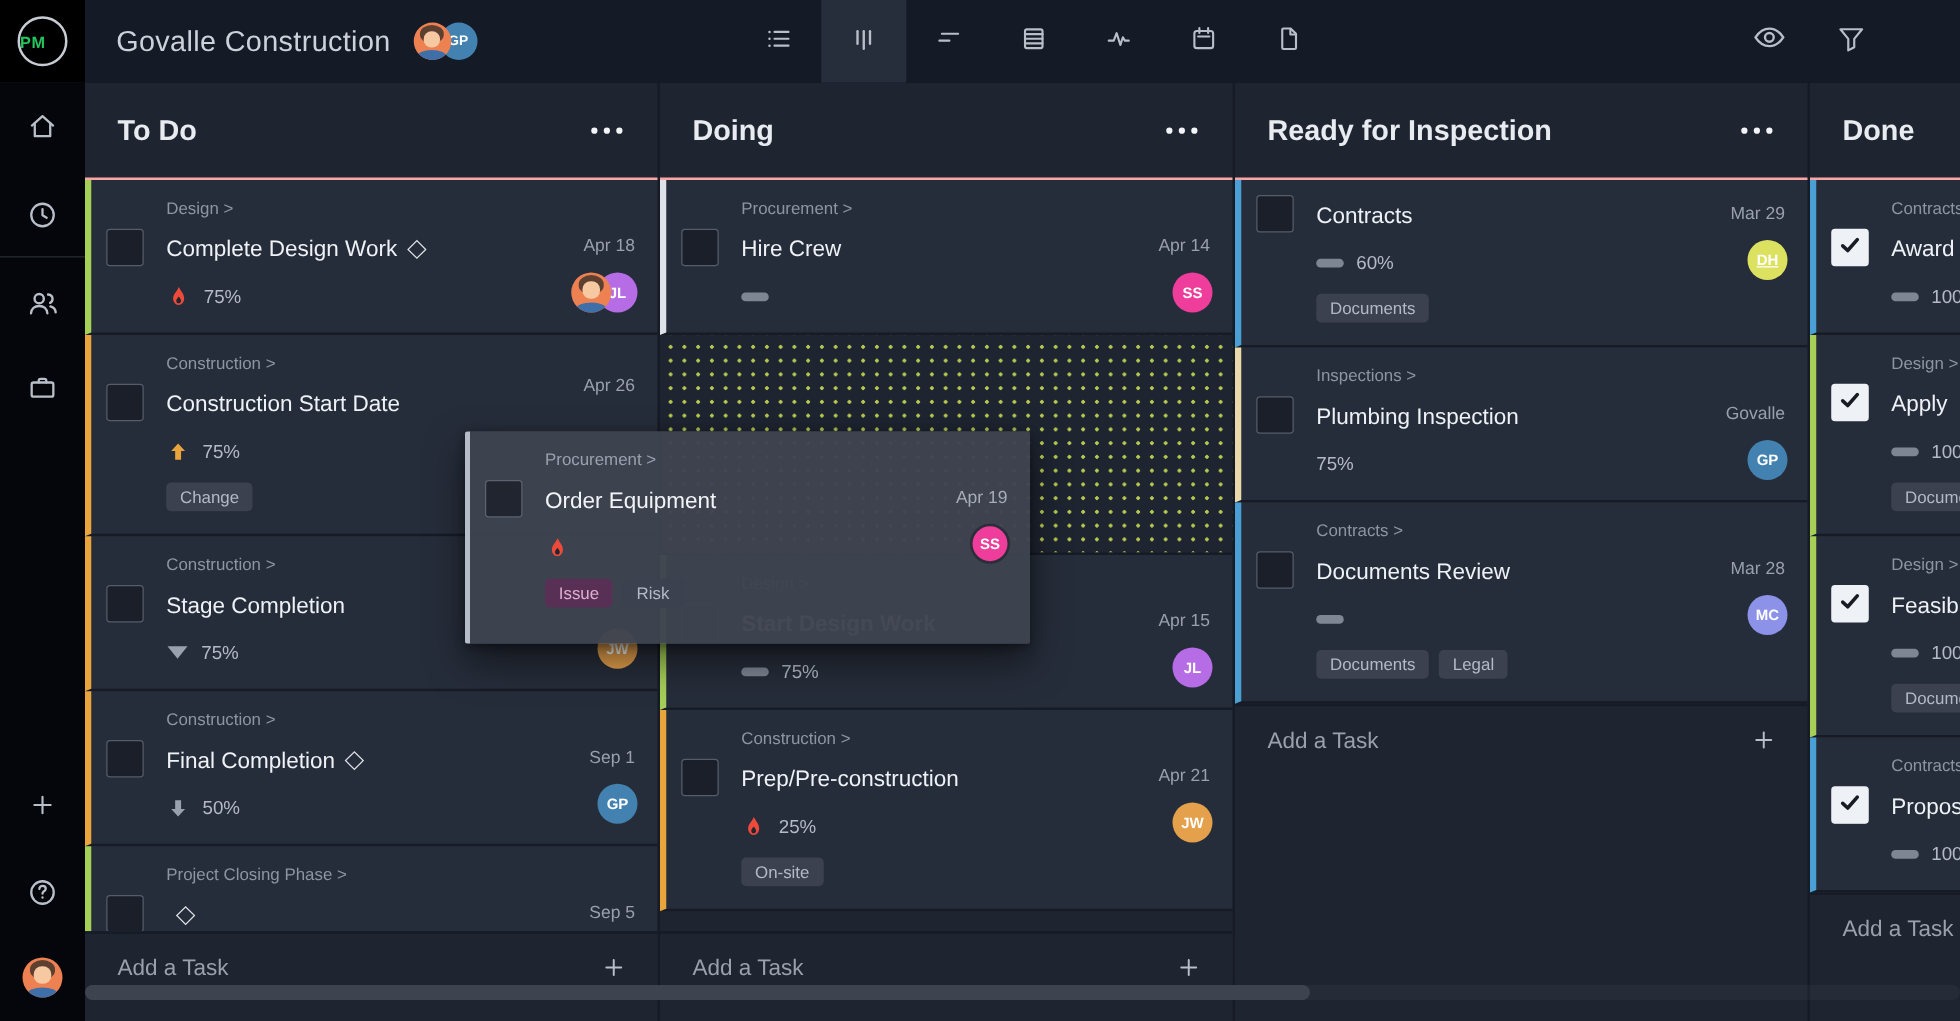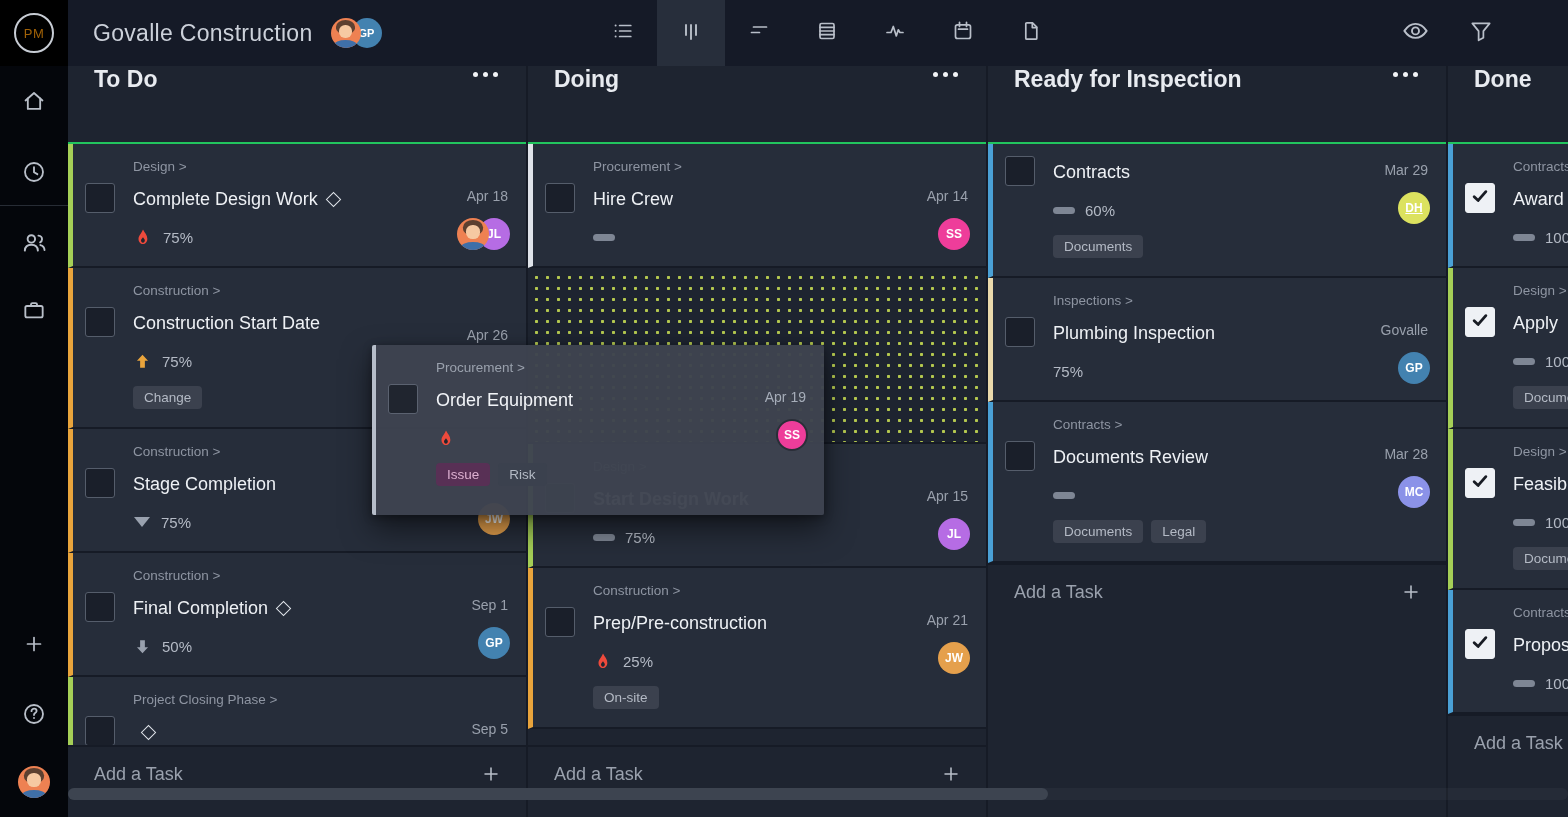--- a/index.html
+++ b/index.html
@@ -6,44 +6,44 @@
   html,body { width:1568px; height:817px; overflow:hidden; background:#10141d;
               font-family:"Liberation Sans", sans-serif; }
   .app { position:relative; width:1568px; height:817px; }
 
   
   header { position:absolute; left:0; top:0; width:1568px; height:66px; background:#151a27;
            display:flex; align-items:center; z-index:30; }
   .logo-block { width:68px; height:66px; flex:0 0 68px; background:#000;
                 display:flex; align-items:center; justify-content:center; cursor:pointer; }
   .logo-circle { width:40px; height:40px; border:2px solid #c7ccd4; border-radius:50%;
-                 display:flex; align-items:center; justify-content:center;
-                 color:#a16207; font-size:13px; font-weight:normal; letter-spacing:.5px; }
+                 display:flex; align-items:center; justify-content:flex-start;
+                 color:#22c55e; font-size:13px; font-weight:bold; letter-spacing:.5px; }
   .project-title { margin-left:25px; font-size:23px; color:#ccd1da; font-weight:500; letter-spacing:.3px; }
   .header-avatars { display:flex; margin-left:18px; }
   .header-avatars .avatar { width:30px; height:30px; font-size:11px; }
   .header-avatars .avatar + .avatar { margin-left:-9px; }
   .tabs { position:absolute; left:589px; top:0; height:66px; display:flex; }
   .tab { width:68px; height:66px; display:flex; align-items:center; justify-content:center; cursor:pointer; }
   .tab.active { background:#272e3b; }
   .header-right { position:absolute; right:74px; top:0; height:66px; display:flex; align-items:center; gap:38px; }
   .header-right > span { display:flex; cursor:pointer; }
 
   
   #sidebar { position:absolute; left:0; top:66px; width:68px; height:751px; background:#04060b; z-index:25; }
   .side-icon { position:absolute; left:0; width:68px; display:flex; justify-content:center; cursor:pointer; }
   .side-sep { position:absolute; left:0; top:139px; width:68px; height:1px; background:#272c35; }
 
   
   #board { position:absolute; left:68px; top:66px; width:1500px; height:751px;
            background:#161b26; overflow:hidden; }
   .column { position:absolute; top:0; height:751px; width:458px; background:#1e2430;
             display:flex; flex-direction:column; }
-  .col-header { height:78px; flex:0 0 78px; display:flex; align-items:flex-start; justify-content:space-between;
-                padding:0 28px 0 26px; border-bottom:2px solid #22c55e; }
+  .col-header { height:78px; flex:0 0 78px; display:flex; align-items:center; justify-content:space-between;
+                padding:0 28px 0 26px; border-bottom:2px solid #fca5a5; }
   .col-title { font-size:23px; font-weight:600; color:#e8ebf0; white-space:nowrap; }
   .col-menu { display:flex; gap:5px; cursor:pointer; padding:6px 0; }
   .col-menu i { width:5px; height:5px; border-radius:50%; background:#f2f4f7; }
   .cards { flex:1; overflow:hidden; position:relative; display:flex; flex-direction:column; }
 
   .card { position:relative; background:#262d3a; border-left:5px solid #a5cf57;
           border-bottom:2px solid #161b26; padding:15px 116px 18px 60px; flex:0 0 auto; }
   .card .phase { font-size:13.5px; color:#8e95a2; margin-bottom:12px; white-space:nowrap; cursor:pointer; }
   .title-row { position:relative; font-size:18px; color:#eef1f5; min-height:26px;
                display:flex; align-items:center; gap:10px; white-space:nowrap; }
@@ -285,21 +285,21 @@
               <span style="display: flex;">
                 <svg width="19" height="19" viewBox="0 0 24 24">
                   <path d="M12 3.5 L19 11 H15 V20 H9 V11 H5 Z" fill="#e9a43c"></path>
                 </svg>
               </span>
               <span class="pct">75%</span>
             </div>
             <div class="tags">
               <span class="tag">Change</span>
             </div>
-            <span class="date" style="top: 59px;">Apr 26</span>
+            <span class="date" style="top: 32px;">Apr 26</span>
           </div>
           <div class="card" style="border-left-color: rgb(233, 164, 60);">
             <div class="phase">Construction &gt;</div>
             <div class="title-row">
               <span class="cbx"></span>
               <span>Stage Completion</span>
             </div>
             <div class="progress">
               <span style="display: flex;">
                 <svg width="18" height="12" viewBox="0 0 18 12">

